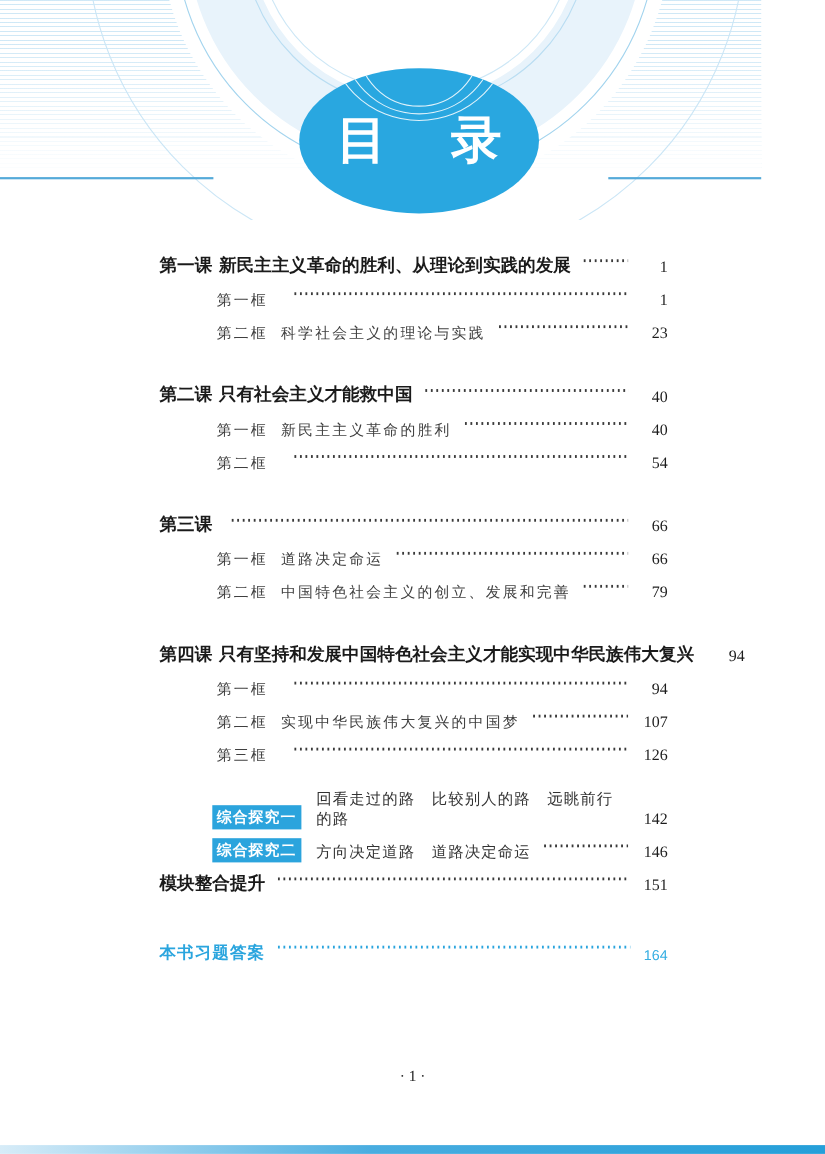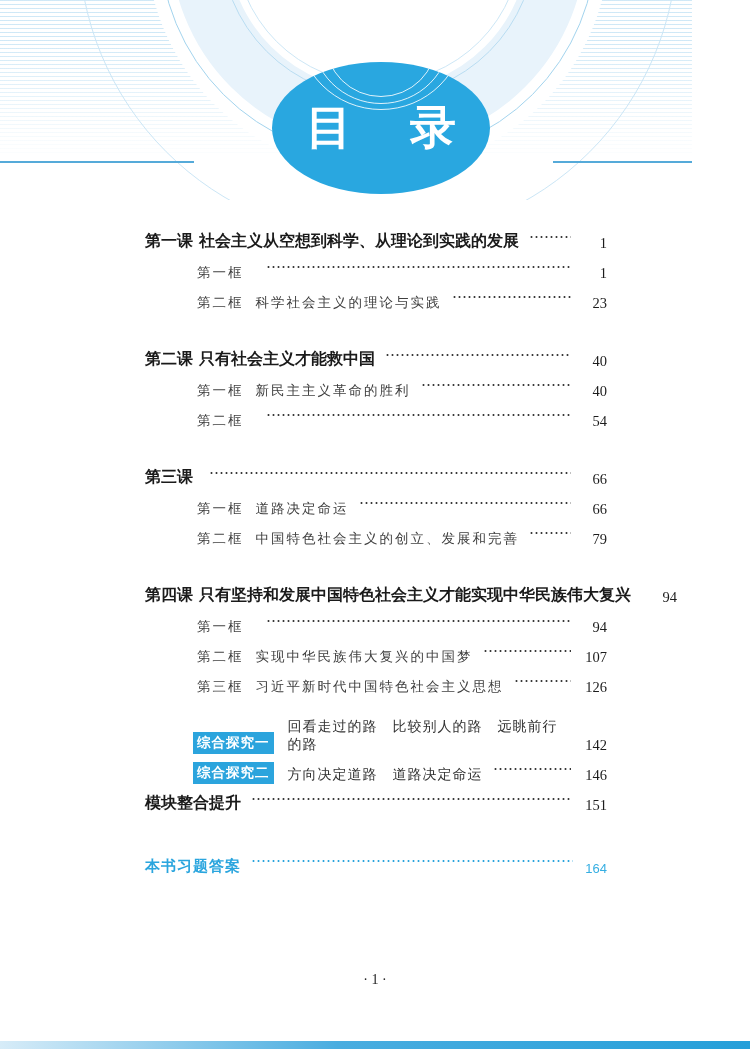--- a/index.html
+++ b/index.html
@@ -106,21 +106,21 @@
     <div class="warc wa3"></div>
     <span class="book-title">目　录</span>
   </div>
 </div>
 
 <div class="toc">
 
   <div class="toc-section">
     <div class="row course">
       <span class="clabel">第一课</span>
-      <span class="ctitle">社会主义从空想到科学、从理论到实践的发展</span>
+      <span class="ctitle">新民主主义革命的胜利、从理论到实践的发展</span>
       <span class="dots"></span>
       <span class="pagenum">1</span>
     </div>
     <div class="row frame">
       <span class="flabel">第一框</span>
       <span class="dots"></span>
       <span class="pagenum">1</span>
     </div>
     <div class="row frame">
       <span class="flabel">第二框</span>
@@ -183,21 +183,20 @@
       <span class="pagenum">94</span>
     </div>
     <div class="row frame">
       <span class="flabel">第二框</span>
       <span class="ftitle">实现中华民族伟大复兴的中国梦</span>
       <span class="dots"></span>
       <span class="pagenum">107</span>
     </div>
     <div class="row frame">
       <span class="flabel">第三框</span>
-      <span class="ftitle">习近平新时代中国特色社会主义思想</span>
       <span class="dots"></span>
       <span class="pagenum">126</span>
     </div>
   </div>
 
   <div class="row explore">
     <span class="badge">综合探究一</span>
     <span class="etitle">回看走过的路　比较别人的路　远眺前行的路</span>
     <span class="dots"></span>
     <span class="pagenum">142</span>

